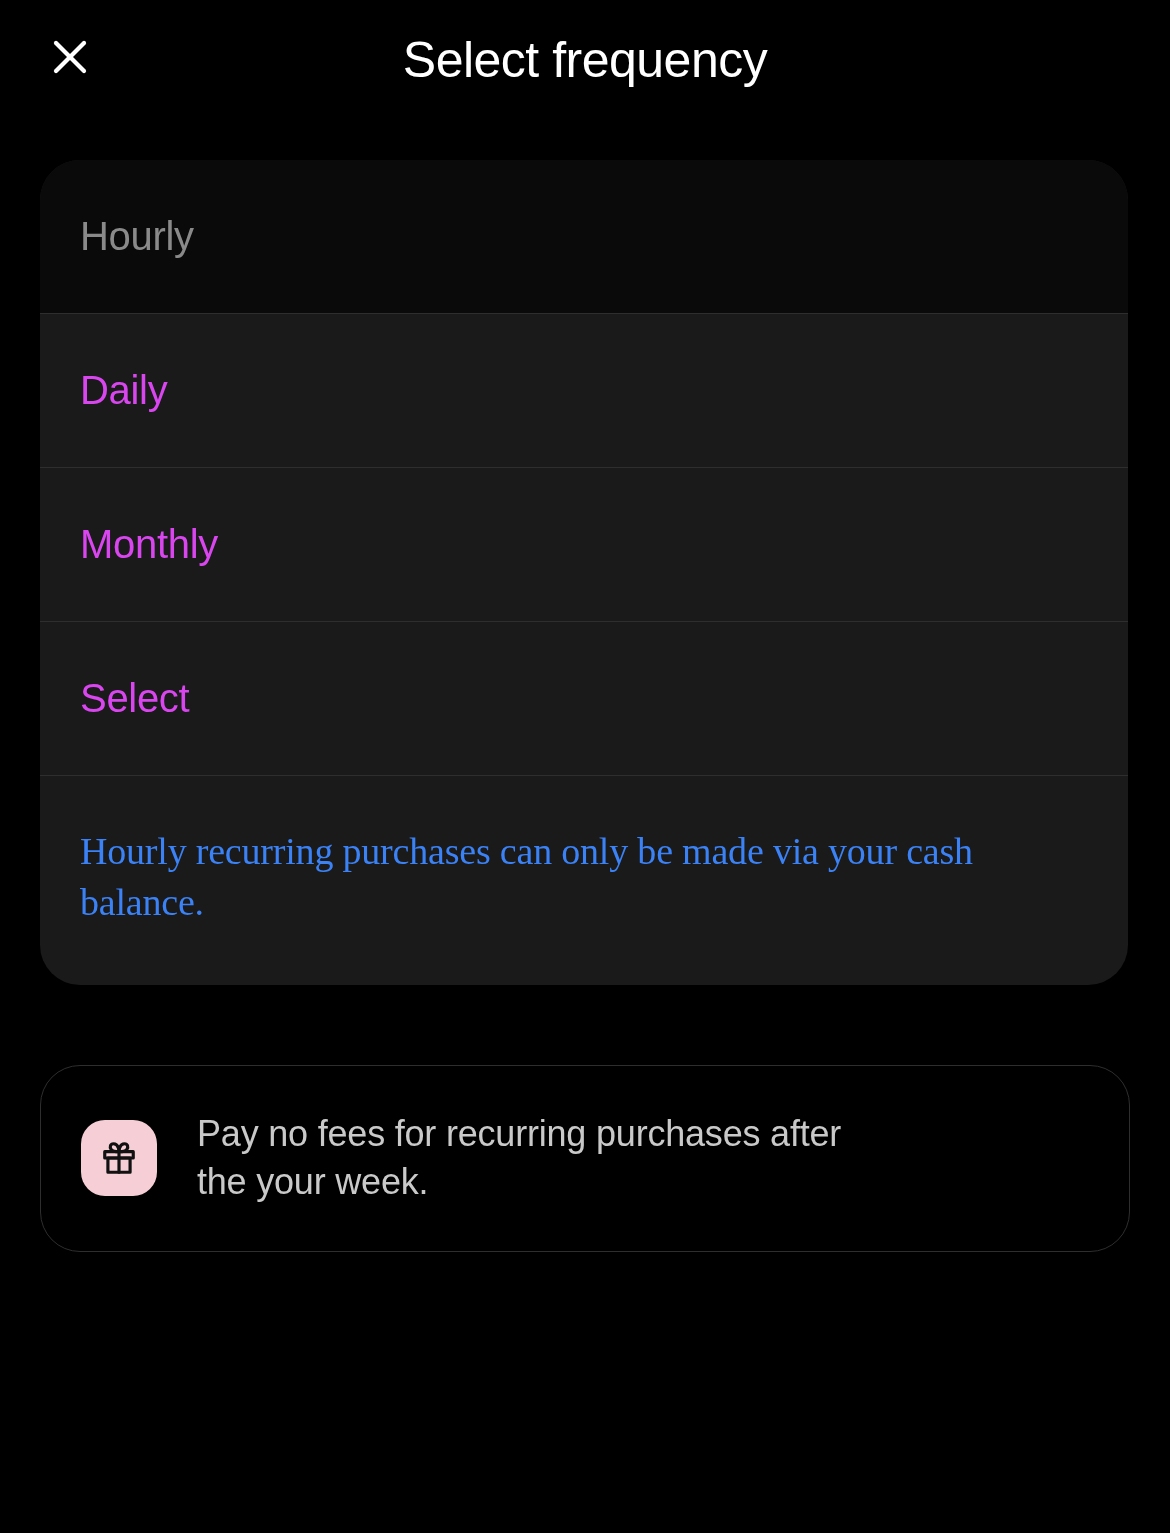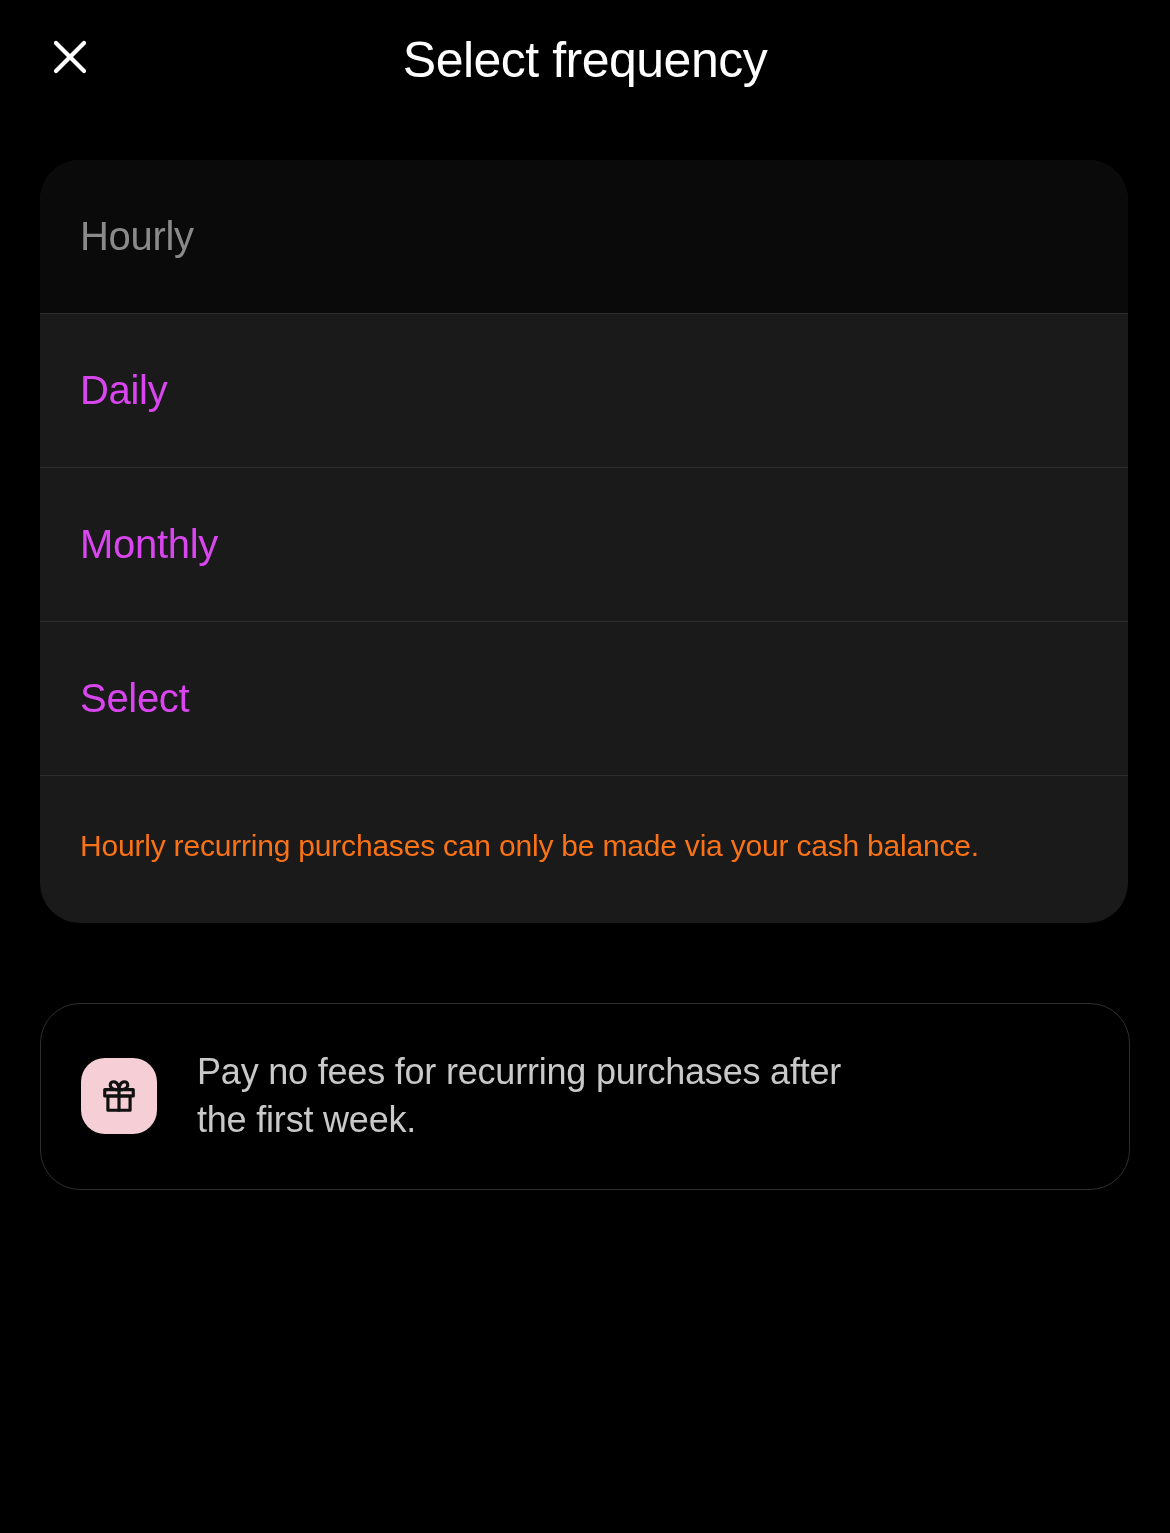--- a/index.html
+++ b/index.html
@@ -62,24 +62,25 @@
     .option-label {
       color: #d946ef;
       font-size: 40px;
       font-weight: 500;
       letter-spacing: -0.3px;
     }
     .card-footer {
       padding: 50px 40px 56px 40px;
     }
     .footer-text {
-      color: #f97316;
-      font-size: 30px;
+      color: #3b82f6;
+      font-size: 38px;
       line-height: 1.35;
       letter-spacing: -0.2px;
+      font-family: Liberation Serif, serif;
     }
     .promo {
       margin: 80px 40px 0 40px;
       border: 1.5px solid #2e2e2e;
       border-radius: 40px;
       padding: 44px 40px;
       display: flex;
       align-items: center;
       gap: 40px;
     }
@@ -137,15 +138,15 @@
   <div class="promo">
     <div class="badge">
       <svg viewBox="0 0 24 24" fill="none" stroke="#111" stroke-width="2" stroke-linecap="round" stroke-linejoin="round">
         <rect x="3" y="8" width="18" height="4"></rect>
         <rect x="5" y="12" width="14" height="9"></rect>
         <line x1="12" y1="8" x2="12" y2="21"></line>
         <path d="M12 8 C12 8 12 3 8.5 3 C6.5 3 6 5 7 6.5 C8 8 12 8 12 8 Z"></path>
         <path d="M12 8 C12 8 12 3 15.5 3 C17.5 3 18 5 17 6.5 C16 8 12 8 12 8 Z"></path>
       </svg>
     </div>
-    <div class="promo-text">Pay no fees for recurring purchases after the first week.</div>
+    <div class="promo-text">Pay no fees for recurring purchases after the your week.</div>
   </div>
 </div>
 
 </body></html>

